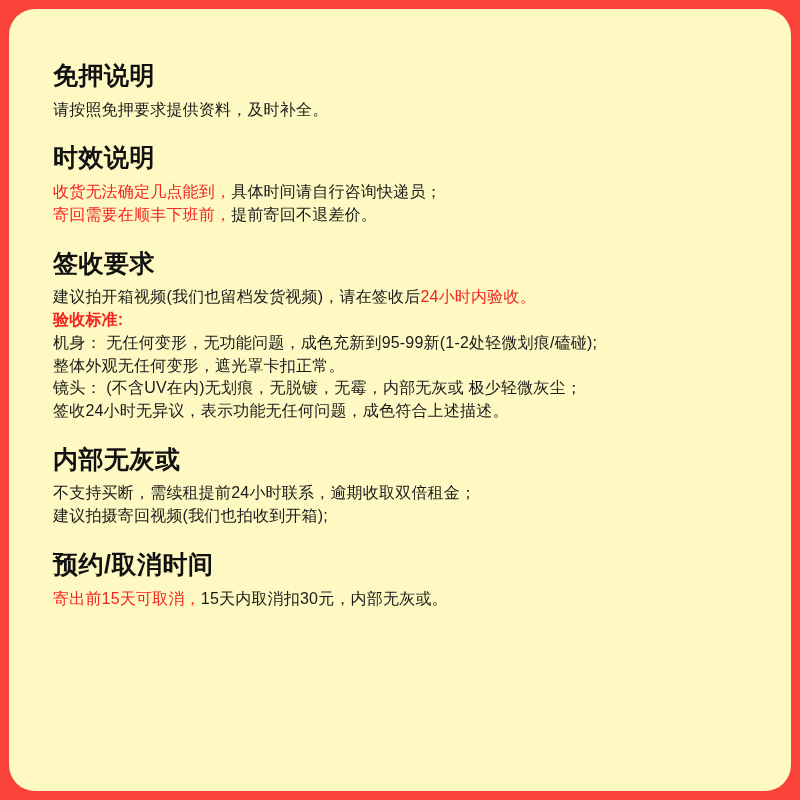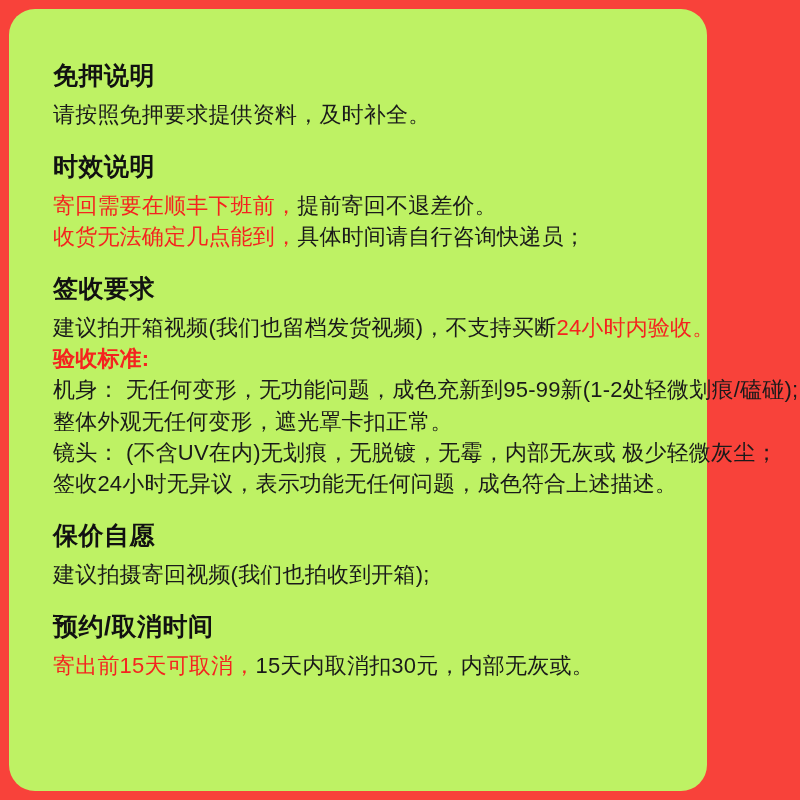--- a/index.html
+++ b/index.html
@@ -10,77 +10,78 @@
     width: 800px;
     height: 800px;
     background: #f8423a;
     font-family: "Liberation Sans", sans-serif;
     overflow: hidden;
   }
   .card {
     position: absolute;
     left: 9px;
     top: 9px;
-    width: 698px;
+    width: 782px;
     height: 782px;
-    background: #bef264;
+    background: #fef9c3;
     border-radius: 26px;
     box-sizing: border-box;
     padding: 52px 44px 20px 44px;
   }
   .section {
     margin-bottom: 22px;
   }
   .section:last-child {
     margin-bottom: 8px;
   }
   .sec-title {
     font-size: 25px;
     font-weight: bold;
     color: #111111;
     letter-spacing: 0.5px;
     margin-bottom: 9px;
     line-height: 1.15;
   }
   .line {
-    font-size: 22px;
+    font-size: 16px;
     color: #1a1a1a;
     line-height: 1.42;
     letter-spacing: 0.2px;
     white-space: nowrap;
   }
   .red-inline {
     color: #f5231f;
   }
 </style>
 </head>
 <body>
 
 <div class="card">
   <div id="sections-root">
       <div class="section">
         <div class="sec-title">免押说明</div>
         <div class="line"><span>请按照免押要求提供资料，及时补全。</span></div>
       </div>
       <div class="section">
         <div class="sec-title">时效说明</div>
+        <div class="line"><span class="red-inline">收货无法确定几点能到，</span><span>具体时间请自行咨询快递员；</span></div>
         <div class="line"><span class="red-inline">寄回需要在顺丰下班前，</span><span>提前寄回不退差价。</span></div>
-        <div class="line"><span class="red-inline">收货无法确定几点能到，</span><span>具体时间请自行咨询快递员；</span></div>
       </div>
       <div class="section">
         <div class="sec-title">签收要求</div>
-        <div class="line"><span>建议拍开箱视频(我们也留档发货视频)，不支持买断</span><span class="red-inline">24小时内验收。</span></div>
+        <div class="line"><span>建议拍开箱视频(我们也留档发货视频)，请在签收后</span><span class="red-inline">24小时内验收。</span></div>
         <div class="line"><span class="red-inline" style="font-weight: bold;">验收标准:</span></div>
         <div class="line"><span>机身：  无任何变形，无功能问题，成色充新到95-99新(1-2处轻微划痕/磕碰);</span></div>
         <div class="line"><span>整体外观无任何变形，遮光罩卡扣正常。</span></div>
         <div class="line"><span>镜头：  (不含UV在内)无划痕，无脱镀，无霉，内部无灰或 极少轻微灰尘；</span></div>
         <div class="line"><span>签收24小时无异议，表示功能无任何问题，成色符合上述描述。</span></div>
       </div>
       <div class="section">
-        <div class="sec-title">保价自愿</div>
+        <div class="sec-title">内部无灰或</div>
+        <div class="line"><span>不支持买断，需续租提前24小时联系，逾期收取双倍租金；</span></div>
         <div class="line"><span>建议拍摄寄回视频(我们也拍收到开箱);</span></div>
       </div>
       <div class="section">
         <div class="sec-title">预约/取消时间</div>
         <div class="line"><span class="red-inline">寄出前15天可取消，</span><span>15天内取消扣30元，内部无灰或。</span></div>
       </div>
     </div>
 </div>
 
 </body></html>

